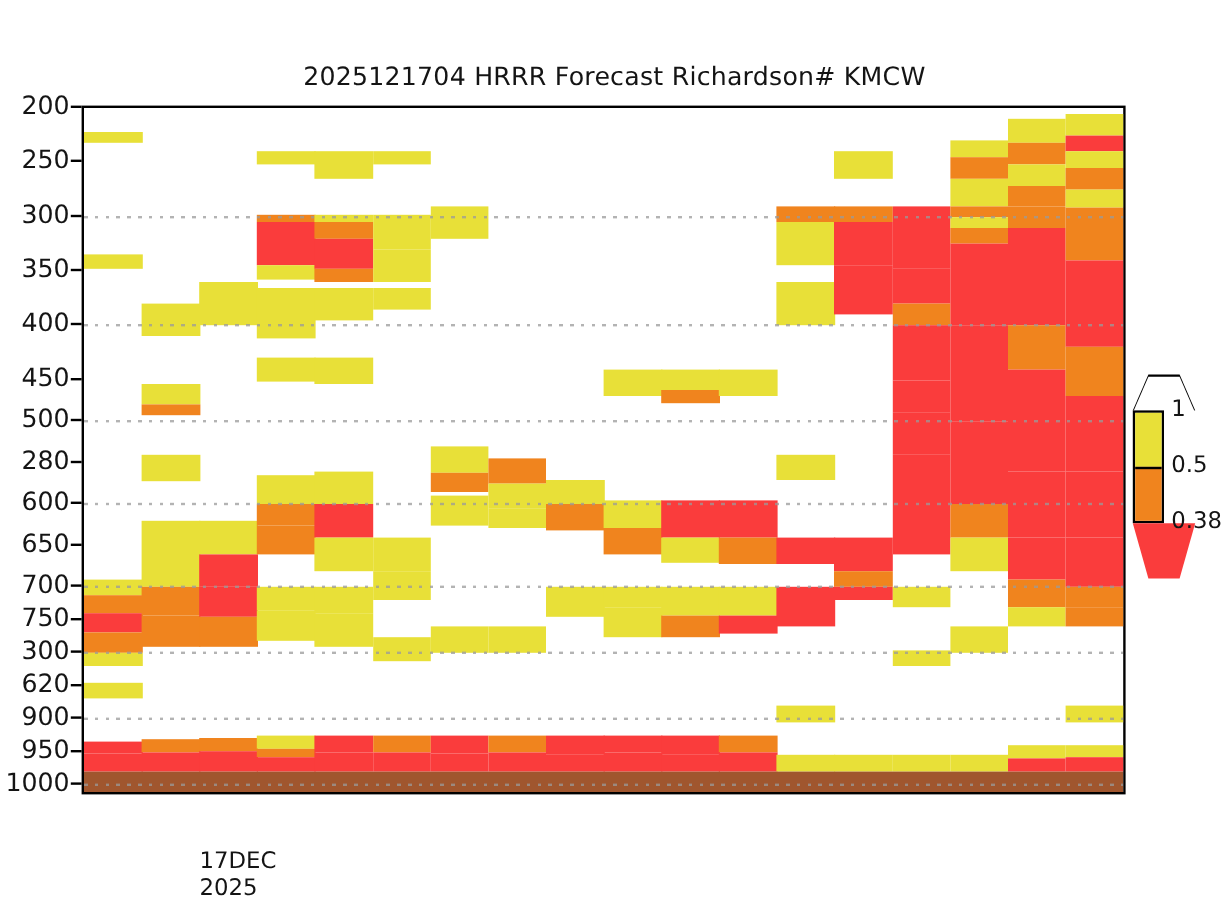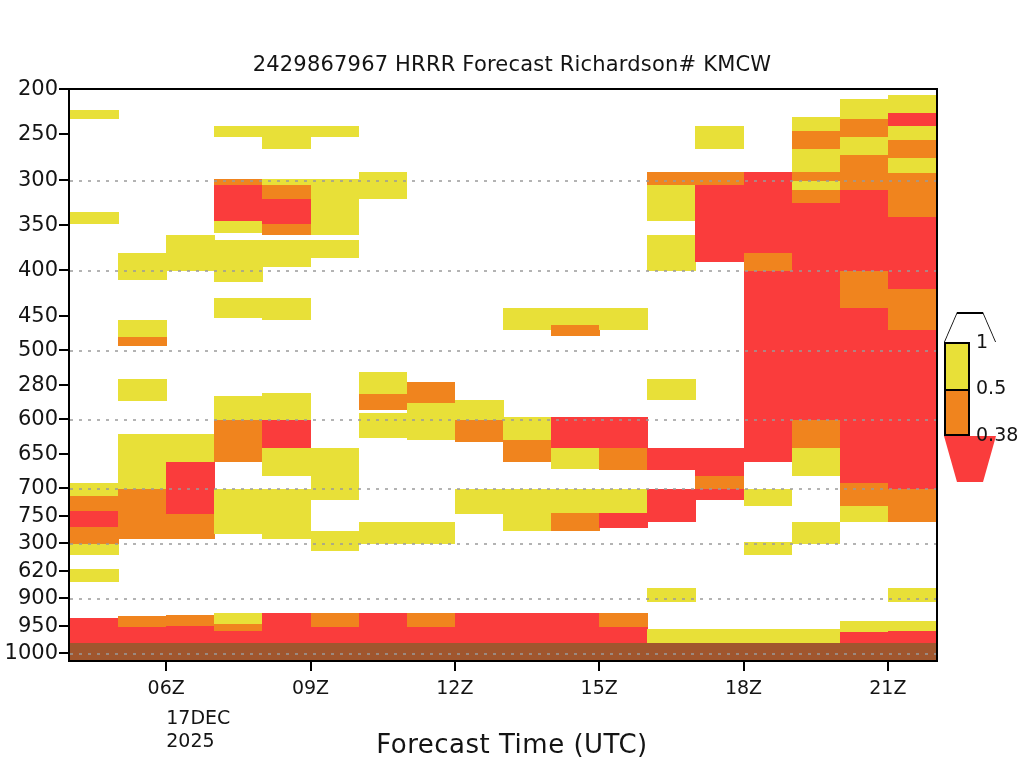--- a/index.html
+++ b/index.html
@@ -63,21 +63,21 @@
   #cbar .tri-top{top:0;border-left:13px solid transparent;border-right:13px solid transparent;border-bottom:30px solid #ffffff;}
   #cbar .tri-top-o{top:0;border-left:13px solid transparent;border-right:13px solid transparent;border-bottom:30px solid #000;}
   #cbar .tri-bot{top:124px;border-left:13px solid transparent;border-right:13px solid transparent;border-top:46px solid #fa3c3c;}
   #cbar .cblab{position:absolute;left:36px;font-size:19px;color:#141414;white-space:nowrap;}
 </style>
 </head>
 <body>
 
 <div id="root">
 
-  <div class="chart-title">2429867967 HRRR Forecast Richardson# KMCW</div>
+  <div class="chart-title">2025121704 HRRR Forecast Richardson# KMCW</div>
 
   <div id="plot">
     <div id="cells">
         <i style="left: 0px; top: 19.9381px; width: 48.7111px; height: 9.06276px; background: rgb(232, 224, 56);"></i>
         <i style="left: 0px; top: 122.347px; width: 48.7111px; height: 11.7816px; background: rgb(232, 224, 56);"></i>
         <i style="left: 0px; top: 392.561px; width: 48.7111px; height: 13.4987px; background: rgb(232, 224, 56);"></i>
         <i style="left: 0px; top: 406.059px; width: 48.7111px; height: 15.359px; background: rgb(240, 132, 30);"></i>
         <i style="left: 0px; top: 421.418px; width: 48.7111px; height: 15.359px; background: rgb(250, 60, 60);"></i>
         <i style="left: 0px; top: 436.777px; width: 48.7111px; height: 17.5531px; background: rgb(240, 132, 30);"></i>
         <i style="left: 0px; top: 454.331px; width: 48.7111px; height: 10.9707px; background: rgb(232, 224, 56);"></i>
@@ -346,53 +346,26 @@
       </div>
       <div class="yt" style="top: 537.611px;">
         <span>950</span>
         <b></b>
       </div>
       <div class="yt" style="top: 565.038px;">
         <span>1000</span>
         <b></b>
       </div>
     </div>
-  <div id="xaxis">
-      <div class="xt" style="left: 98.2222px;">
-        <b></b>
-        <span>06Z</span>
-      </div>
-      <div class="xt" style="left: 242.556px;">
-        <b></b>
-        <span>09Z</span>
-      </div>
-      <div class="xt" style="left: 386.889px;">
-        <b></b>
-        <span>12Z</span>
-      </div>
-      <div class="xt" style="left: 531.222px;">
-        <b></b>
-        <span>15Z</span>
-      </div>
-      <div class="xt" style="left: 675.556px;">
-        <b></b>
-        <span>18Z</span>
-      </div>
-      <div class="xt" style="left: 819.889px;">
-        <b></b>
-        <span>21Z</span>
-      </div>
-    </div>
 
   <div class="xdate" style="left: 166.222px;">
     <span>17DEC</span>
     <span>2025</span>
   </div>
 
-  <div class="xlabel">Forecast Time (UTC)</div>
 
   <div id="cbar">
     <div class="tri tri-top-o"></div>
     <div class="tri tri-top" style="border-bottom-color:#ffffff;top:2px"></div>
     <div class="cbbox">
       <div class="seg" style="top:0;height:50%;background:#e8e038;"></div>
       <div class="seg" style="top:50%;height:50%;background:#f0841e;border-top:2px solid #000;box-sizing:border-box;"></div>
     </div>
     <div class="tri tri-bot"></div>
     <div class="cblab" style="top:18px">1</div>

